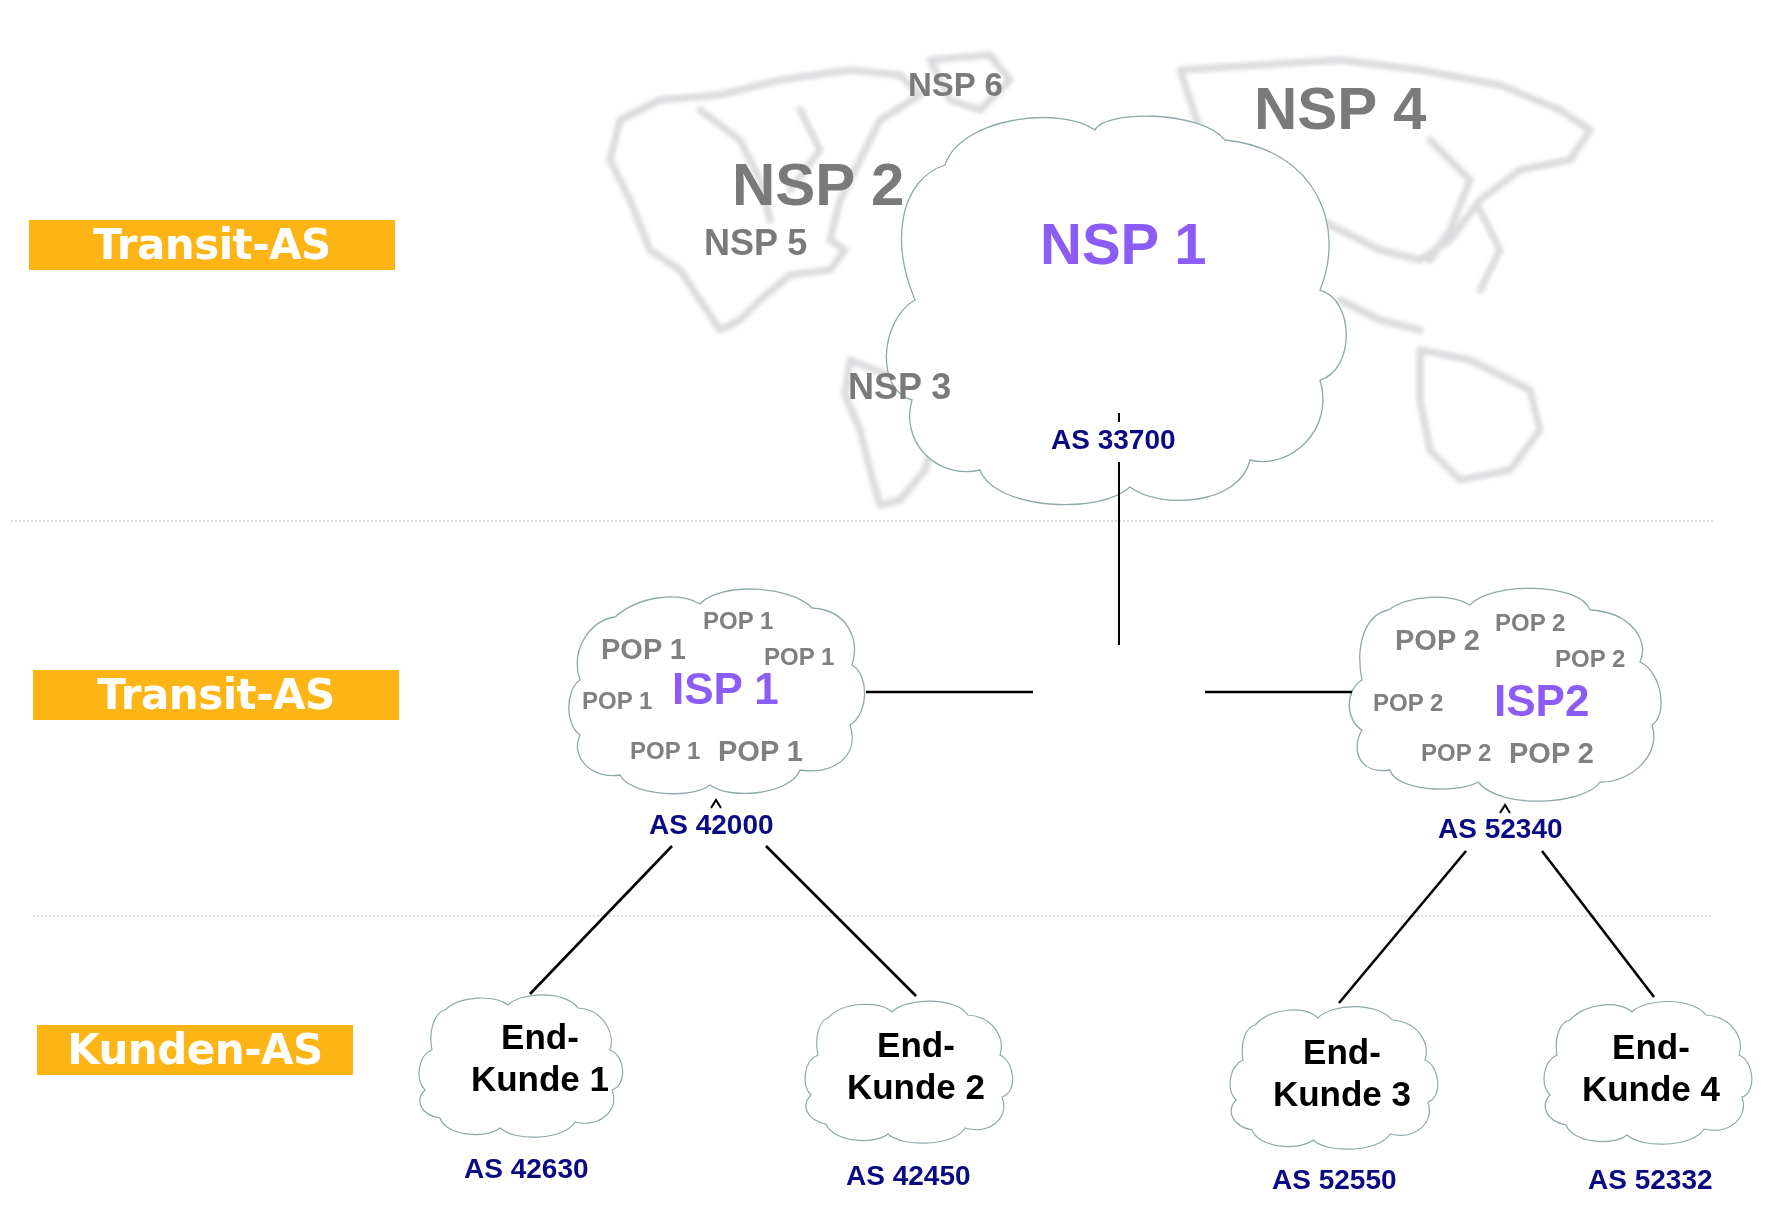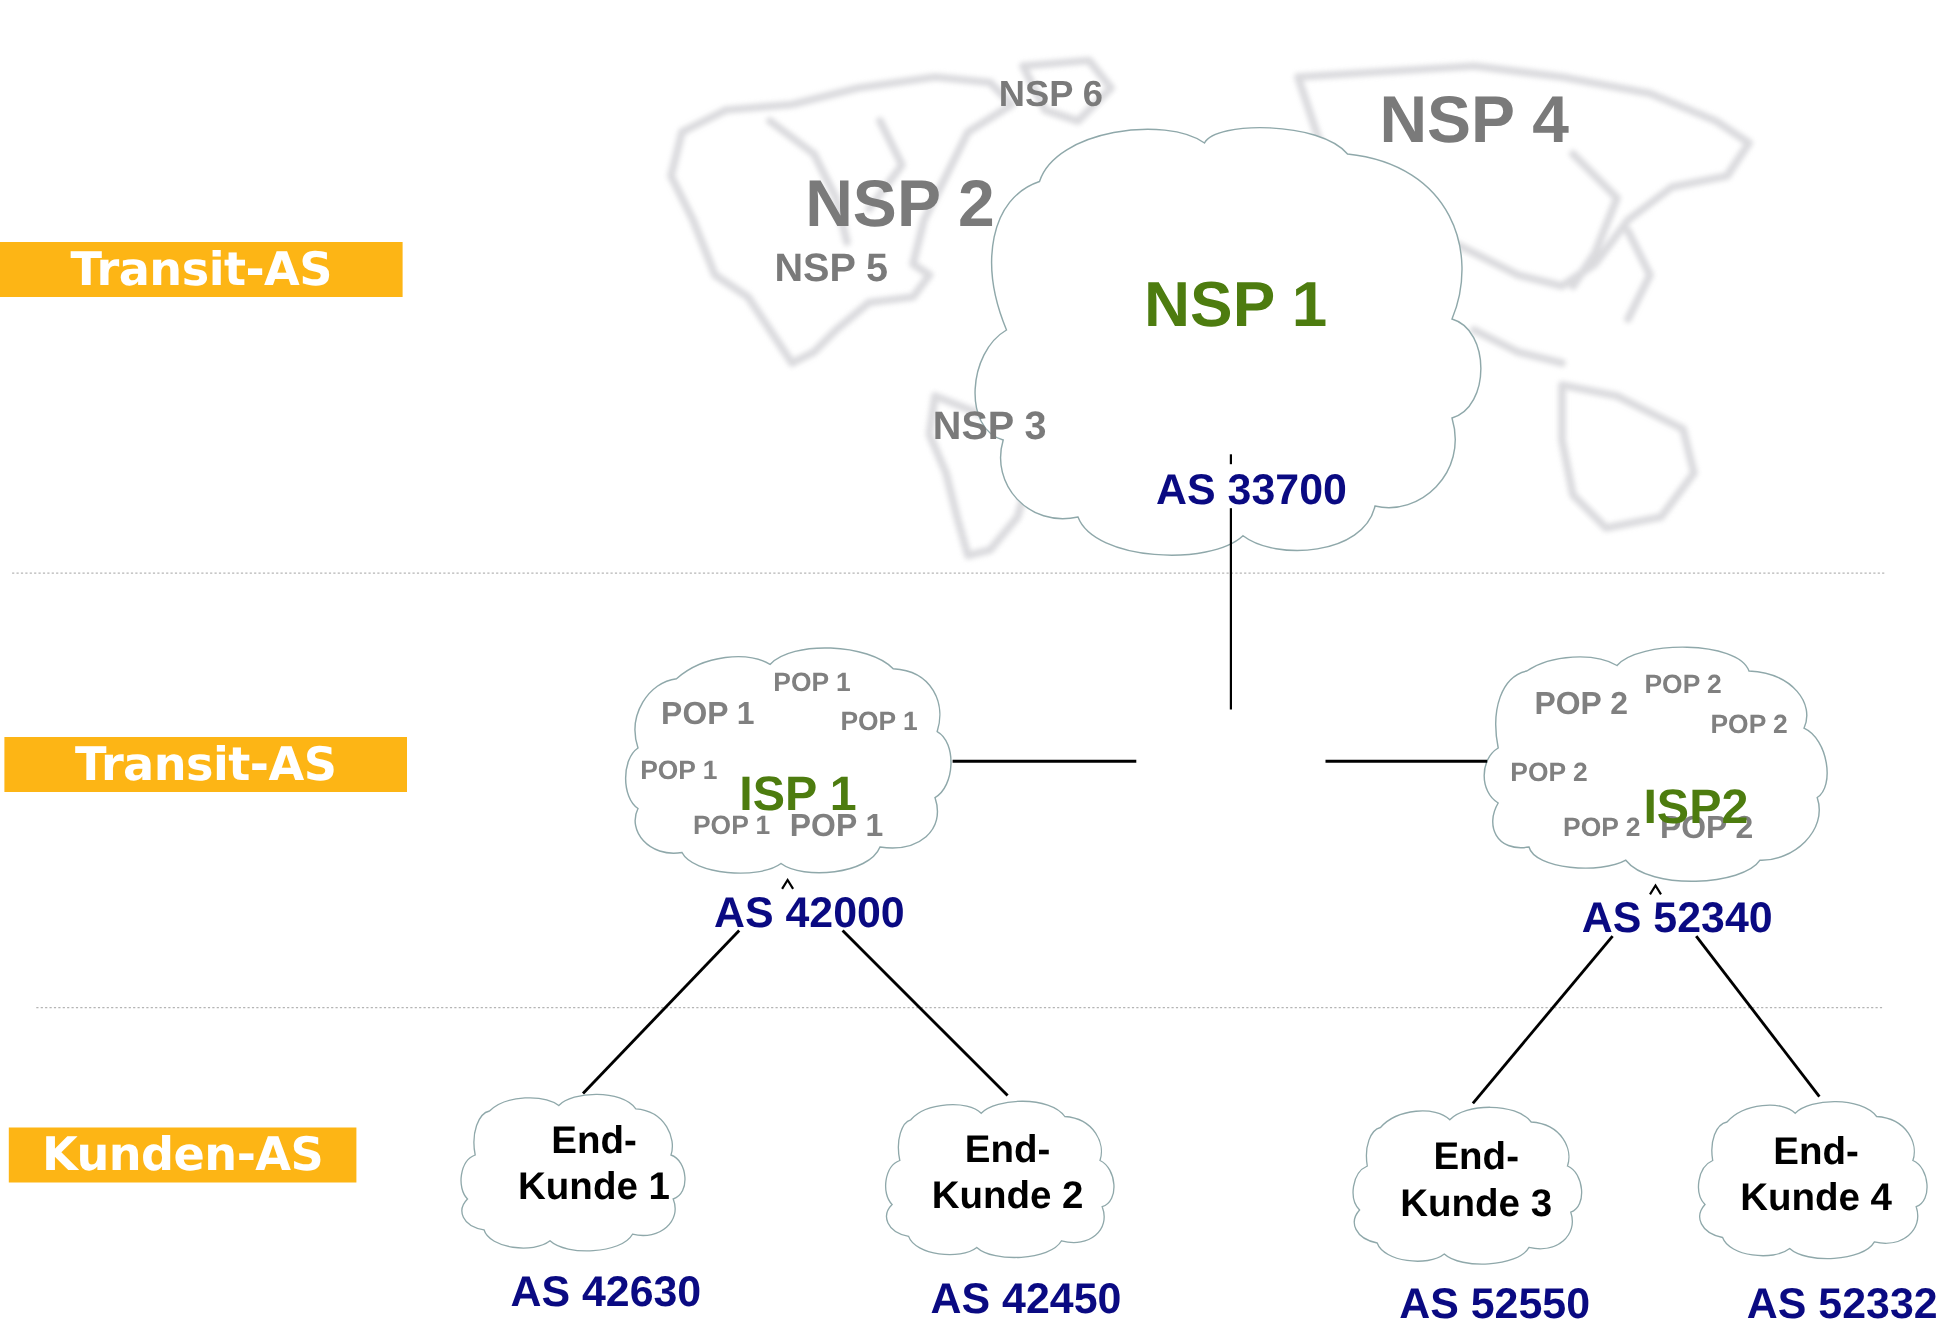--- a/index.html
+++ b/index.html
@@ -2,26 +2,26 @@
 <html><head>
 <meta charset="utf-8">
 <style>
   html, body { margin: 0; padding: 0; background: #ffffff; }
   body { width: 1778px; height: 1208px; position: relative; overflow: hidden;
          font-family: "Liberation Sans", "DejaVu Sans", sans-serif; }
   .stage { position: absolute; left: 0; top: 0; width: 1778px; height: 1208px; }
   svg.diagram { position: absolute; left: 0; top: 0; }
   .tier-label { position: absolute; background: #fdb515; color: #ffffff;
                 font-family: "DejaVu Sans", sans-serif; font-weight: bold;
-                font-size: 42px; line-height: 52px; text-align: center; letter-spacing: -0.5px; }
+                font-size: 42px; line-height: 52px; text-align: center; letter-spacing: -0.5px; margin-left: 29px; }
   .lbl { position: absolute; white-space: nowrap; font-weight: bold; text-align: center;
          font-family: "Liberation Sans", sans-serif; }
   .gray { color: #7a7a7a; }
-  .black { color: #4d7c0f; margin-top: 33px; }
-  .as { color: #0a0a82; font-size: 39px; }
+  .black { color: #8b5cf6; }
+  .as { color: #0a0a82; font-size: 28px; }
   .pop { color: #808080; }
   .kunde { color: #000; font-size: 35px; line-height: 42px; text-align: center; }
 </style>
 </head>
 <body>
 
 <div class="stage">
 
   <svg class="diagram" width="1778" height="1208" viewBox="0 0 1778 1208">
     <defs>

